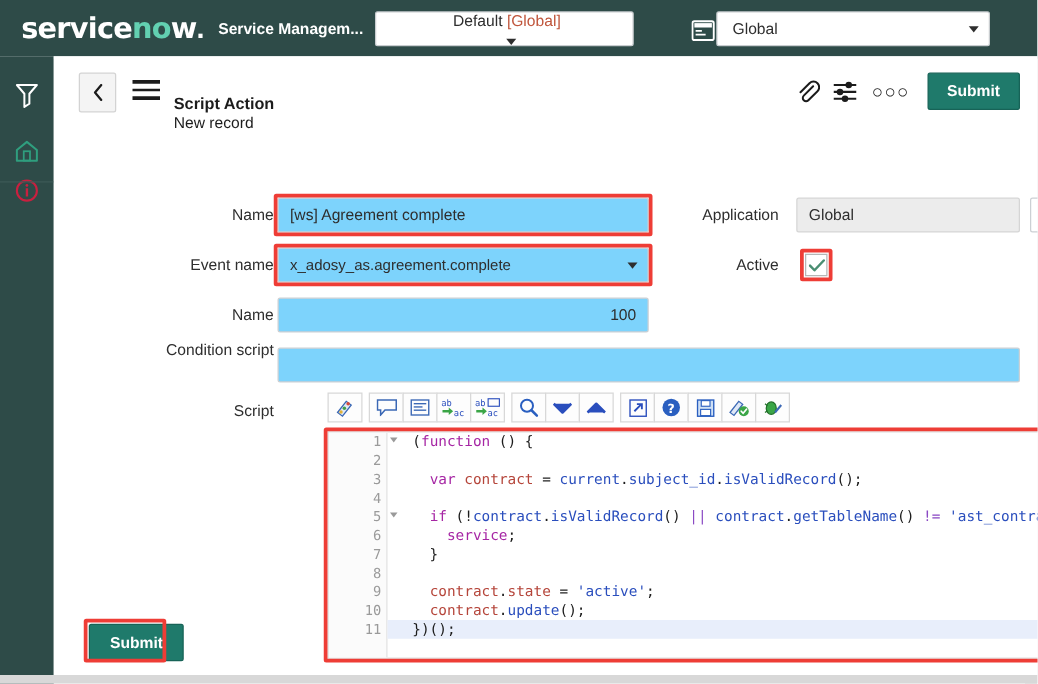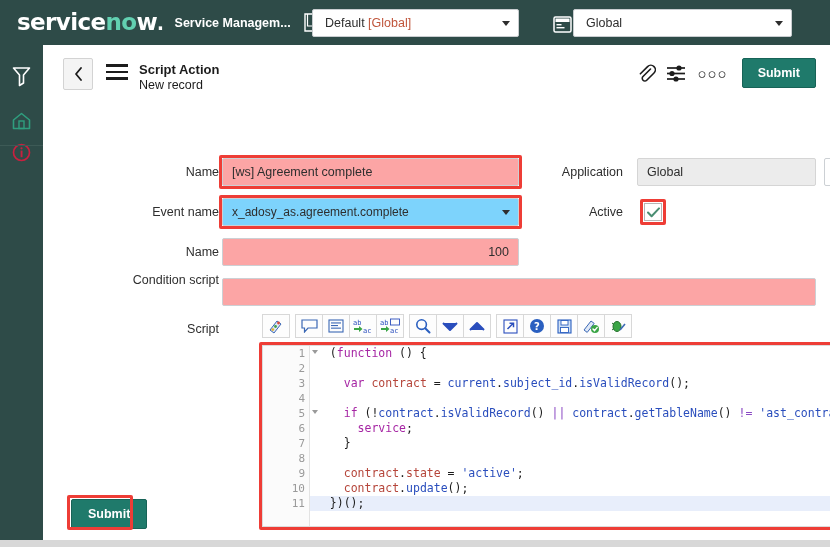--- a/index.html
+++ b/index.html
@@ -36,21 +36,21 @@
     height:28px;background:#ffffff;border:1px solid #c9cdd0;border-radius:2px;
     display:flex;align-items:center;padding:0 8px 0 12px;box-sizing:border-box;
     cursor:pointer;
   }
   .topsel .val{font-size:12.5px;color:#2e2e2e;flex:1;white-space:nowrap;}
   .topsel .val .br{color:#c0563c;}
   .caret{
     width:0;height:0;border-left:4.5px solid transparent;border-right:4.5px solid transparent;
     border-top:5.5px solid #2e2e2e;margin-left:6px;
   }
-  #scope-sel{position:absolute;left:312px;top:9px;width:207px;}
+  #scope-sel{position:absolute;left:300px;top:9px;width:207px;flex-direction:column;}
   #domain-sel{position:absolute;left:573px;top:9px;width:219px;}
   #domain-icon{position:absolute;left:543px;top:12px;}
 
   
   .rail{
     position:absolute;left:0;top:45px;width:43px;height:502px;background:#2e4b48;
   }
   .rail-item{
     width:43px;height:31px;display:flex;align-items:center;justify-content:center;
     cursor:pointer;
@@ -71,38 +71,38 @@
   
   .formhead{position:absolute;left:0;top:9px;width:787px;height:46px;}
   .backbtn{
     position:absolute;left:20px;top:4px;width:28px;height:30px;
     background:#f4f4f4;border:1px solid #d3d3d3;border-radius:2px;
     display:flex;align-items:center;justify-content:center;cursor:pointer;
   }
   .hamburger{position:absolute;left:63px;top:10px;width:22px;cursor:pointer;}
   .hamburger span{display:block;height:2.5px;background:#1c1c1c;margin-bottom:4px;}
   .hamburger span:last-child{margin-bottom:0;}
-  .titlewrap{position:absolute;left:96px;top:8px;}
+  .titlewrap{position:absolute;left:96px;top:21px;}
   .title-main{font-size:13px;font-weight:bold;color:#1c1c1c;line-height:15px;}
   .title-sub{font-size:12.5px;color:#1c1c1c;line-height:16px;}
   .head-actions{position:absolute;right:14px;top:4px;display:flex;align-items:center;}
   .hicon{width:30px;height:30px;display:flex;align-items:center;justify-content:center;cursor:pointer;}
   .dots{font-size:15px;letter-spacing:1px;color:#1c1c1c;padding:0 6px;cursor:pointer;}
   .btn-submit{
     background:#1f7a6b;color:#ffffff;font-size:12.5px;font-weight:bold;
     border:1px solid #176357;border-radius:2px;padding:7px 15px;cursor:pointer;
     margin-left:8px;
   }
   .flabel{
     position:absolute;text-align:right;font-size:12.5px;color:#2e2e2e;
     line-height:28px;
   }
   .finput{
     position:absolute;height:28px;box-sizing:border-box;
-    border:1px solid #ccd0d4;border-radius:2px;background:#fca5a5;
+    border:1px solid #ccd0d4;border-radius:2px;background:#7dd3fc;
     font-size:12.5px;color:#2e2e2e;line-height:26px;padding:0 9px;
   }
   .finput.ro{background:#ececec;border-color:#d5d5d5;}
   .finput.num{text-align:right;}
   .fselect{
     position:absolute;height:28px;box-sizing:border-box;
     border:1px solid #ccd0d4;border-radius:2px;background:#7dd3fc;
     font-size:12px;color:#2e2e2e;line-height:26px;padding:0 22px 0 9px;
     cursor:pointer;
   }

